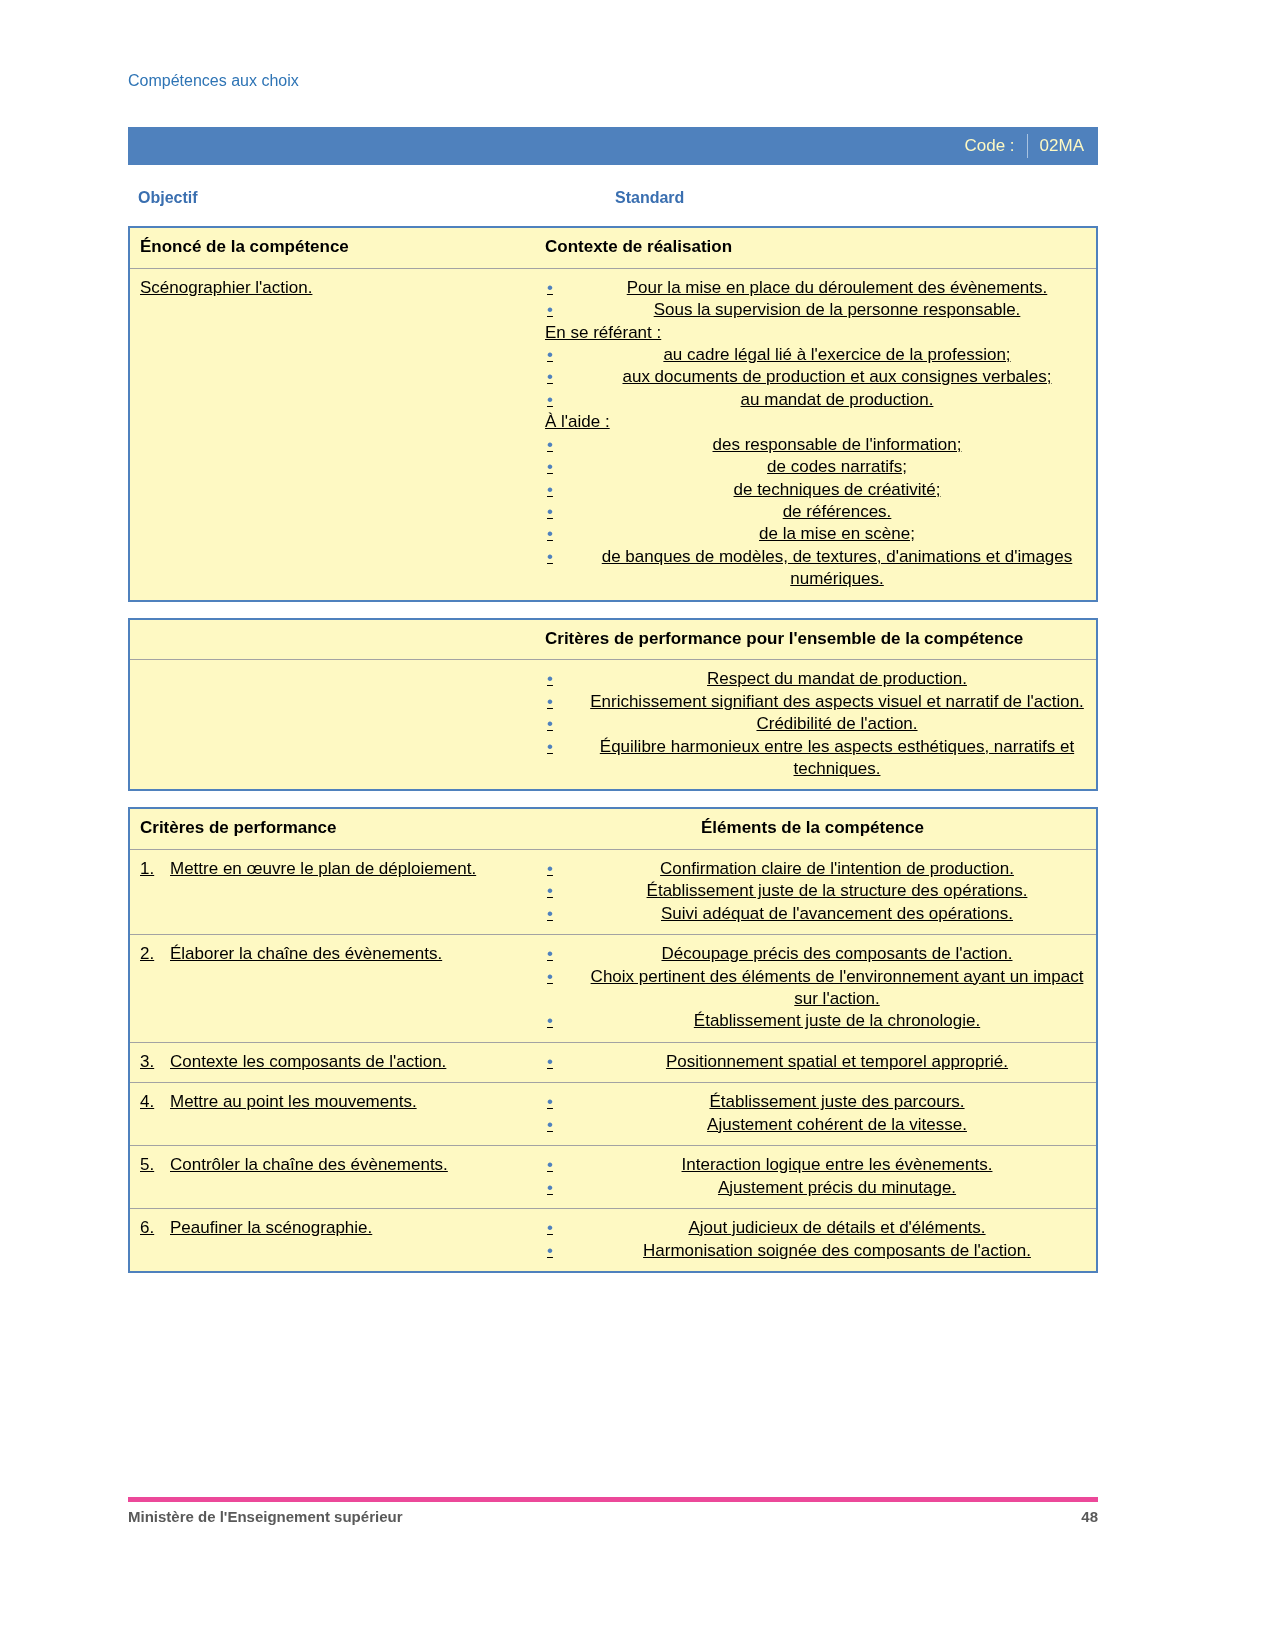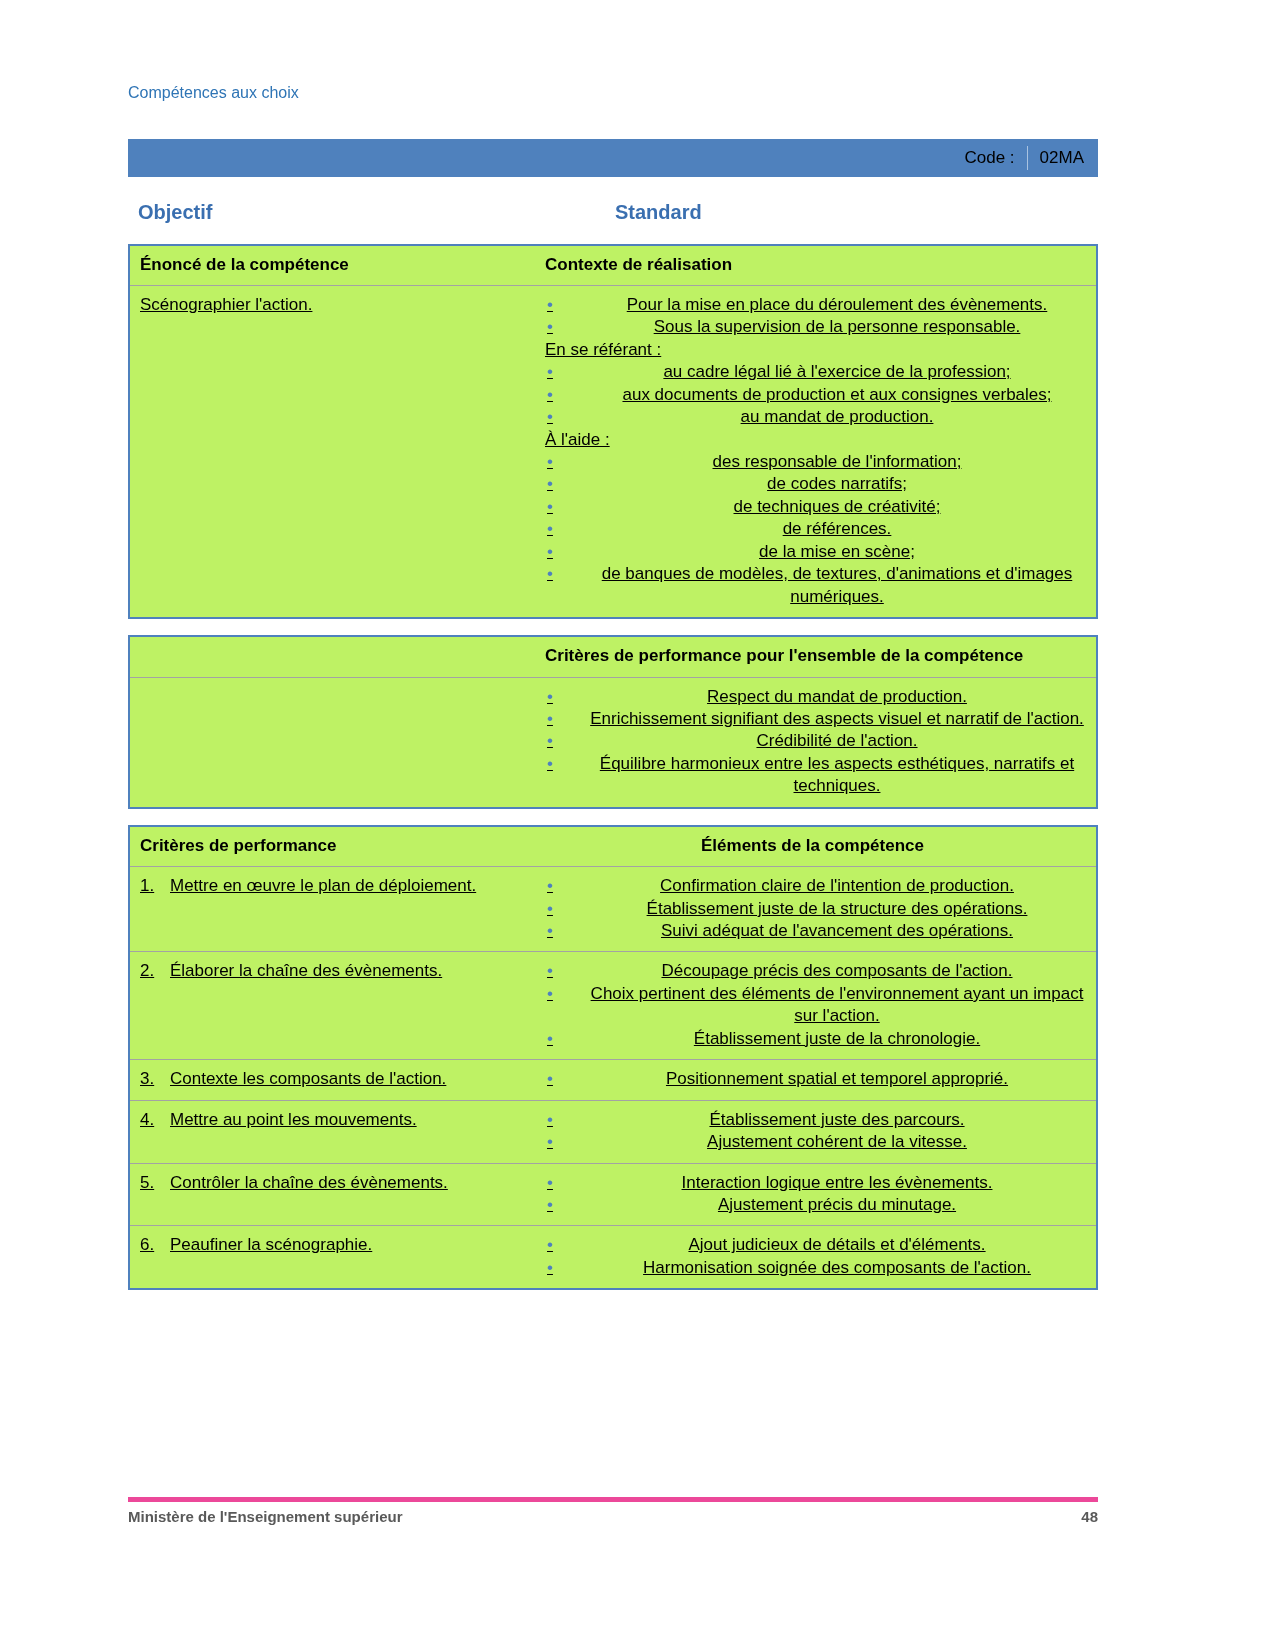--- a/index.html
+++ b/index.html
@@ -1,35 +1,35 @@
 <!DOCTYPE html>
 <html lang="fr"><head>
 <meta charset="utf-8">
 <style>
   html,body { margin:0; padding:0; background:#ffffff; }
   .page {
     width:1275px; height:1650px; position:relative; background:#fff;
     font-family:"Liberation Sans", sans-serif; font-size:17px; line-height:1.32; color:#000;
     overflow:hidden;
   }
-  .content { position:absolute; left:128px; top:0; width:970px;margin-top:12px; }
+  .content { position:absolute; left:128px; top:0; width:970px; }
 
   .top-label { margin-top:70px; color:#2e74b5; font-size:16px; }
 
   .code-bar {
-    margin-top:36px; height:38px; background:#4f81bd; color:#000000;
+    margin-top:36px; height:38px; background:#4f81bd; color:#fef9c3;
     display:flex; align-items:center; justify-content:flex-end;
     padding-right:14px; box-sizing:border-box; font-size:17px;
   }
   .code-sep { width:1px; height:24px; background:#a9c3e1; margin:0 12px; }
 
-  .headings { display:flex; margin-top:22px; margin-bottom:18px; font-weight:bold; color:#3a6fb0; font-size:20px; }
+  .headings { display:flex; margin-top:22px; margin-bottom:18px; font-weight:bold; color:#3a6fb0; font-size:16px; }
   .h-obj { width:487px; padding-left:10px; box-sizing:border-box; }
 
-  .tbl { border:2px solid #4f81bd; margin-bottom:16px; background:#bef264; }
+  .tbl { border:2px solid #4f81bd; margin-bottom:16px; background:#fef9c3; }
   .trow { display:flex; }
   .trow.body { border-top:1px solid #a3a3a3;text-decoration:underline; }
   .cell { padding:8px 10px 9px 10px; box-sizing:border-box; }
   .cl { width:405px; flex:none; }
   .cr { flex:1; min-width:0; }
   .bold { font-weight:bold; }
 
   .line { display:flex; }
   .line.plain { display:block; }
   .blt { flex:none; width:43px; padding-left:2px; box-sizing:border-box; color:#4f81bd; }

